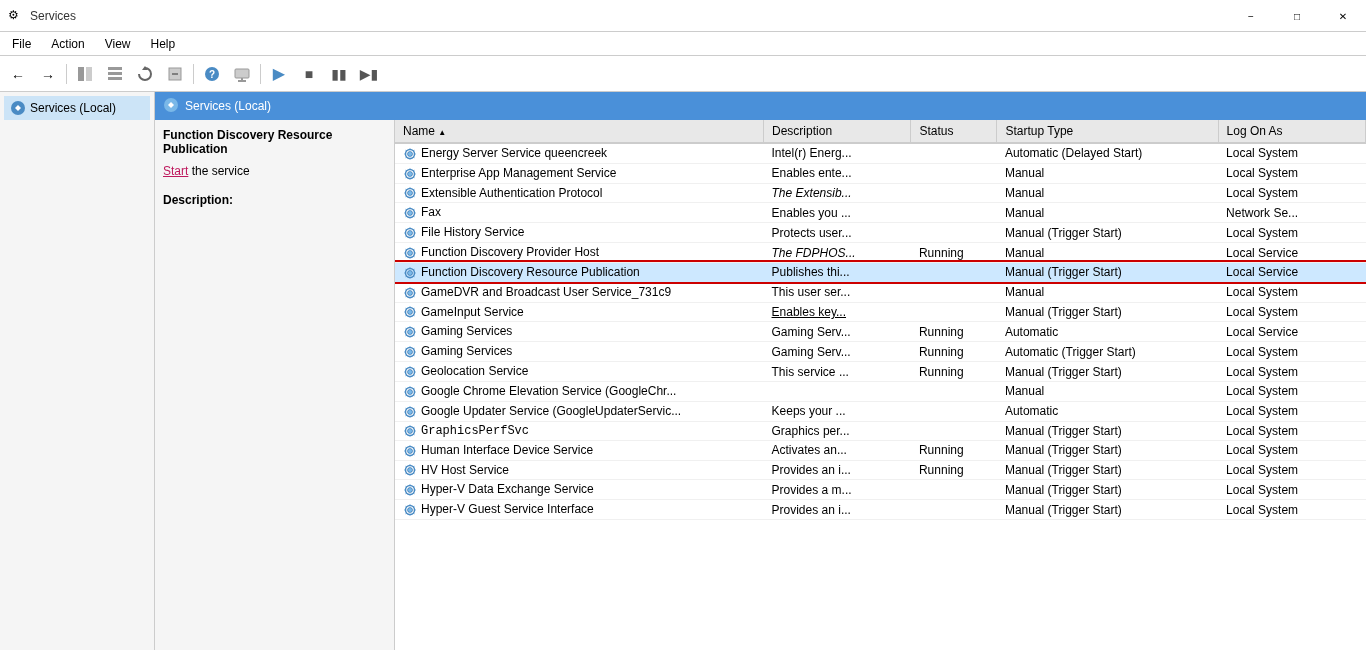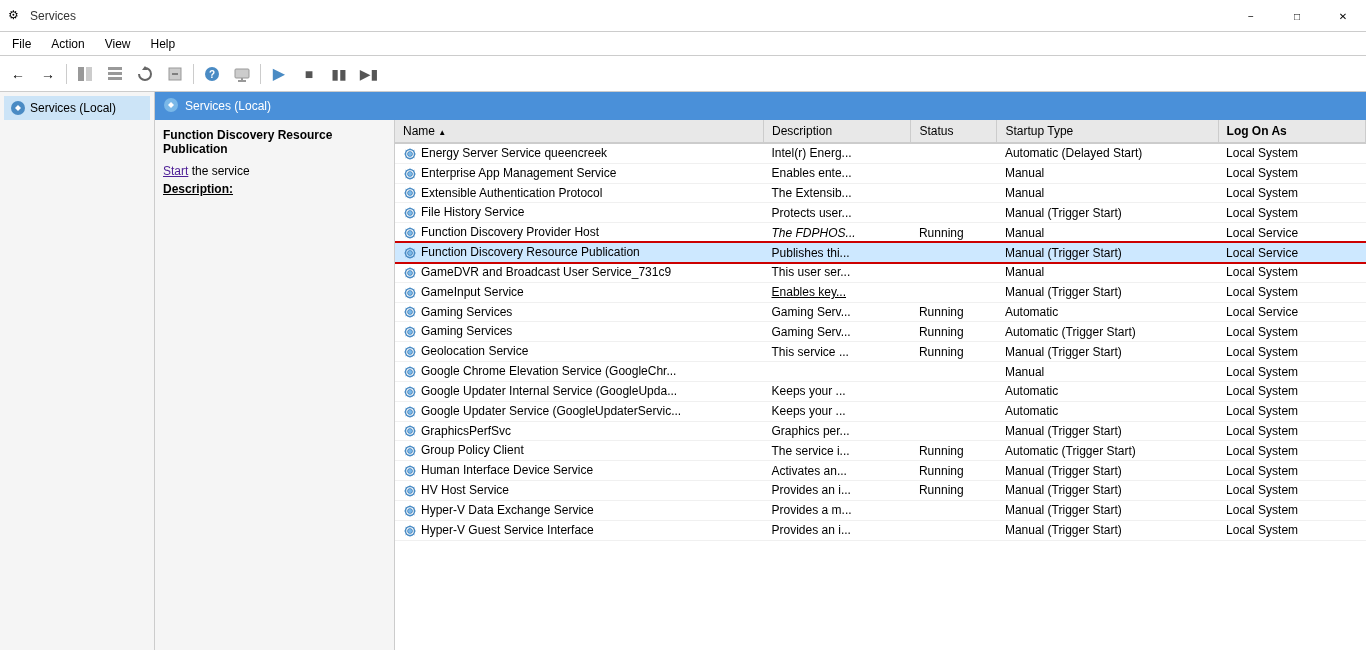--- a/index.html
+++ b/index.html
@@ -105,21 +105,21 @@
     
     .desc-panel {
       width: 240px;
       padding: 8px;
       border-right: 1px solid #ccc;
       font-size: 12px;
       background: #f5f5f5;
       overflow-y: auto;
     }
     .desc-title { font-weight: bold; font-size: 12px; margin-bottom: 8px; }
-    .desc-link { color: #4c1d95; cursor: pointer; text-decoration: underline; }
+    .desc-link { color: #be185d; cursor: pointer; text-decoration: underline; }
     .desc-description-header { font-weight: bold; margin-top: 12px; margin-bottom: 4px; }
     .desc-text { font-size: 11px; line-height: 1.5; color: #333; }
     
     
     .table-container {
       flex: 1;
       overflow: auto;
     }
     
     table {
@@ -258,40 +258,40 @@
       <span>Services (Local)</span>
     </div>
 
     <div class="inner-layout">
 
       <div class="desc-panel">
         <div class="desc-title">Function Discovery Resource Publication</div>
         <div>
           <span class="desc-link">Start</span><span> the service</span>
         </div>
-        <div class="desc-description-header" style="margin-top:4px;text-decoration:underline;">Description:</div>
+        <div class="desc-description-header" style="margin-top:15px;">Description:</div>
       </div>
 
       <div class="table-container">
         <table>
           <thead>
             <tr>
               <th class="sort-asc" style="min-width:300px;">
                 <span>Name</span>
               </th>
               <th style="min-width:120px;">
                 <span>Description</span>
               </th>
               <th style="min-width:70px;">
                 <span>Status</span>
               </th>
               <th style="min-width:180px;">
                 <span>Startup Type</span>
               </th>
-              <th style="min-width:120px;font-weight:bold;">
+              <th style="min-width:120px;">
                 <span>Log On As</span>
               </th>
             </tr>
           </thead>
           <tbody id="services-tbody">
               <tr>
                 <td style="max-width: 300px; overflow: hidden; text-overflow: ellipsis;"><svg class="gear-icon" width="14" height="14" viewBox="0 0 14 14" style="vertical-align:middle;margin-right:4px;">
     <circle cx="7" cy="7" r="2.5" fill="#4a8bc4" stroke="#2a6aa4" stroke-width="0.5"></circle>
     <path d="M7 1 L8 3 L6 3 Z M7 13 L8 11 L6 11 Z M1 7 L3 8 L3 6 Z M13 7 L11 8 L11 6 Z M2.5 2.5 L4 4 L3 5 Z M11.5 11.5 L10 10 L11 9 Z M11.5 2.5 L10 4 L11 5 Z M2.5 11.5 L4 10 L3 9 Z" fill="#4a8bc4"></path>
     <circle cx="7" cy="7" r="4.5" fill="none" stroke="#4a8bc4" stroke-width="1.5"></circle>
@@ -314,24 +314,36 @@
                 <td>Manual</td>
                 <td>Local System</td>
               </tr>
               <tr>
                 <td style="max-width: 300px; overflow: hidden; text-overflow: ellipsis;"><svg class="gear-icon" width="14" height="14" viewBox="0 0 14 14" style="vertical-align:middle;margin-right:4px;">
     <circle cx="7" cy="7" r="2.5" fill="#4a8bc4" stroke="#2a6aa4" stroke-width="0.5"></circle>
     <path d="M7 1 L8 3 L6 3 Z M7 13 L8 11 L6 11 Z M1 7 L3 8 L3 6 Z M13 7 L11 8 L11 6 Z M2.5 2.5 L4 4 L3 5 Z M11.5 11.5 L10 10 L11 9 Z M11.5 2.5 L10 4 L11 5 Z M2.5 11.5 L4 10 L3 9 Z" fill="#4a8bc4"></path>
     <circle cx="7" cy="7" r="4.5" fill="none" stroke="#4a8bc4" stroke-width="1.5"></circle>
     <circle cx="7" cy="7" r="2" fill="#7ab8e8"></circle>
   </svg><span>Extensible Authentication Protocol</span></td>
-                <td style="max-width: 120px;">The Extensib...</td>
+                <td style="max-width: 120px; font-style: italic;">The Extensib...</td>
                 <td></td>
                 <td>Manual</td>
                 <td>Local System</td>
+              </tr>
+              <tr>
+                <td style="max-width: 300px; overflow: hidden; text-overflow: ellipsis;"><svg class="gear-icon" width="14" height="14" viewBox="0 0 14 14" style="vertical-align:middle;margin-right:4px;">
+    <circle cx="7" cy="7" r="2.5" fill="#4a8bc4" stroke="#2a6aa4" stroke-width="0.5"></circle>
+    <path d="M7 1 L8 3 L6 3 Z M7 13 L8 11 L6 11 Z M1 7 L3 8 L3 6 Z M13 7 L11 8 L11 6 Z M2.5 2.5 L4 4 L3 5 Z M11.5 11.5 L10 10 L11 9 Z M11.5 2.5 L10 4 L11 5 Z M2.5 11.5 L4 10 L3 9 Z" fill="#4a8bc4"></path>
+    <circle cx="7" cy="7" r="4.5" fill="none" stroke="#4a8bc4" stroke-width="1.5"></circle>
+    <circle cx="7" cy="7" r="2" fill="#7ab8e8"></circle>
+  </svg><span>Fax</span></td>
+                <td style="max-width: 120px;">Enables you ...</td>
+                <td></td>
+                <td>Manual</td>
+                <td>Network Se...</td>
               </tr>
               <tr>
                 <td style="max-width: 300px; overflow: hidden; text-overflow: ellipsis;"><svg class="gear-icon" width="14" height="14" viewBox="0 0 14 14" style="vertical-align:middle;margin-right:4px;">
     <circle cx="7" cy="7" r="2.5" fill="#4a8bc4" stroke="#2a6aa4" stroke-width="0.5"></circle>
     <path d="M7 1 L8 3 L6 3 Z M7 13 L8 11 L6 11 Z M1 7 L3 8 L3 6 Z M13 7 L11 8 L11 6 Z M2.5 2.5 L4 4 L3 5 Z M11.5 11.5 L10 10 L11 9 Z M11.5 2.5 L10 4 L11 5 Z M2.5 11.5 L4 10 L3 9 Z" fill="#4a8bc4"></path>
     <circle cx="7" cy="7" r="4.5" fill="none" stroke="#4a8bc4" stroke-width="1.5"></circle>
     <circle cx="7" cy="7" r="2" fill="#7ab8e8"></circle>
   </svg><span>File History Service</span></td>
                 <td style="max-width: 120px;">Protects user...</td>
                 <td></td>
@@ -433,60 +445,36 @@
                 <td></td>
                 <td>Manual</td>
                 <td>Local System</td>
               </tr>
               <tr>
                 <td style="max-width: 300px; overflow: hidden; text-overflow: ellipsis;"><svg class="gear-icon" width="14" height="14" viewBox="0 0 14 14" style="vertical-align:middle;margin-right:4px;">
     <circle cx="7" cy="7" r="2.5" fill="#4a8bc4" stroke="#2a6aa4" stroke-width="0.5"></circle>
     <path d="M7 1 L8 3 L6 3 Z M7 13 L8 11 L6 11 Z M1 7 L3 8 L3 6 Z M13 7 L11 8 L11 6 Z M2.5 2.5 L4 4 L3 5 Z M11.5 11.5 L10 10 L11 9 Z M11.5 2.5 L10 4 L11 5 Z M2.5 11.5 L4 10 L3 9 Z" fill="#4a8bc4"></path>
     <circle cx="7" cy="7" r="4.5" fill="none" stroke="#4a8bc4" stroke-width="1.5"></circle>
     <circle cx="7" cy="7" r="2" fill="#7ab8e8"></circle>
-  </svg><span>Google Updater Internal Service (GoogleUpda...</span></td>
-                <td style="max-width: 120px;">Keeps your ...</td>
-                <td></td>
-                <td>Automatic</td>
-                <td>Local System</td>
-              </tr>
-              <tr>
-                <td style="max-width: 300px; overflow: hidden; text-overflow: ellipsis;"><svg class="gear-icon" width="14" height="14" viewBox="0 0 14 14" style="vertical-align:middle;margin-right:4px;">
-    <circle cx="7" cy="7" r="2.5" fill="#4a8bc4" stroke="#2a6aa4" stroke-width="0.5"></circle>
-    <path d="M7 1 L8 3 L6 3 Z M7 13 L8 11 L6 11 Z M1 7 L3 8 L3 6 Z M13 7 L11 8 L11 6 Z M2.5 2.5 L4 4 L3 5 Z M11.5 11.5 L10 10 L11 9 Z M11.5 2.5 L10 4 L11 5 Z M2.5 11.5 L4 10 L3 9 Z" fill="#4a8bc4"></path>
-    <circle cx="7" cy="7" r="4.5" fill="none" stroke="#4a8bc4" stroke-width="1.5"></circle>
-    <circle cx="7" cy="7" r="2" fill="#7ab8e8"></circle>
   </svg><span>Google Updater Service (GoogleUpdaterServic...</span></td>
                 <td style="max-width: 120px;">Keeps your ...</td>
                 <td></td>
                 <td>Automatic</td>
                 <td>Local System</td>
               </tr>
               <tr>
-                <td style="max-width: 300px; overflow: hidden; text-overflow: ellipsis;"><svg class="gear-icon" width="14" height="14" viewBox="0 0 14 14" style="vertical-align:middle;margin-right:4px;">
+                <td style="max-width: 300px; overflow: hidden; text-overflow: ellipsis; font-family: Liberation Mono, monospace;"><svg class="gear-icon" width="14" height="14" viewBox="0 0 14 14" style="vertical-align:middle;margin-right:4px;">
     <circle cx="7" cy="7" r="2.5" fill="#4a8bc4" stroke="#2a6aa4" stroke-width="0.5"></circle>
     <path d="M7 1 L8 3 L6 3 Z M7 13 L8 11 L6 11 Z M1 7 L3 8 L3 6 Z M13 7 L11 8 L11 6 Z M2.5 2.5 L4 4 L3 5 Z M11.5 11.5 L10 10 L11 9 Z M11.5 2.5 L10 4 L11 5 Z M2.5 11.5 L4 10 L3 9 Z" fill="#4a8bc4"></path>
     <circle cx="7" cy="7" r="4.5" fill="none" stroke="#4a8bc4" stroke-width="1.5"></circle>
     <circle cx="7" cy="7" r="2" fill="#7ab8e8"></circle>
   </svg><span>GraphicsPerfSvc</span></td>
                 <td style="max-width: 120px;">Graphics per...</td>
                 <td></td>
                 <td>Manual (Trigger Start)</td>
-                <td>Local System</td>
-              </tr>
-              <tr>
-                <td style="max-width: 300px; overflow: hidden; text-overflow: ellipsis;"><svg class="gear-icon" width="14" height="14" viewBox="0 0 14 14" style="vertical-align:middle;margin-right:4px;">
-    <circle cx="7" cy="7" r="2.5" fill="#4a8bc4" stroke="#2a6aa4" stroke-width="0.5"></circle>
-    <path d="M7 1 L8 3 L6 3 Z M7 13 L8 11 L6 11 Z M1 7 L3 8 L3 6 Z M13 7 L11 8 L11 6 Z M2.5 2.5 L4 4 L3 5 Z M11.5 11.5 L10 10 L11 9 Z M11.5 2.5 L10 4 L11 5 Z M2.5 11.5 L4 10 L3 9 Z" fill="#4a8bc4"></path>
-    <circle cx="7" cy="7" r="4.5" fill="none" stroke="#4a8bc4" stroke-width="1.5"></circle>
-    <circle cx="7" cy="7" r="2" fill="#7ab8e8"></circle>
-  </svg><span>Group Policy Client</span></td>
-                <td style="max-width: 120px;">The service i...</td>
-                <td>Running</td>
-                <td>Automatic (Trigger Start)</td>
                 <td>Local System</td>
               </tr>
               <tr>
                 <td style="max-width: 300px; overflow: hidden; text-overflow: ellipsis;"><svg class="gear-icon" width="14" height="14" viewBox="0 0 14 14" style="vertical-align:middle;margin-right:4px;">
     <circle cx="7" cy="7" r="2.5" fill="#4a8bc4" stroke="#2a6aa4" stroke-width="0.5"></circle>
     <path d="M7 1 L8 3 L6 3 Z M7 13 L8 11 L6 11 Z M1 7 L3 8 L3 6 Z M13 7 L11 8 L11 6 Z M2.5 2.5 L4 4 L3 5 Z M11.5 11.5 L10 10 L11 9 Z M11.5 2.5 L10 4 L11 5 Z M2.5 11.5 L4 10 L3 9 Z" fill="#4a8bc4"></path>
     <circle cx="7" cy="7" r="4.5" fill="none" stroke="#4a8bc4" stroke-width="1.5"></circle>
     <circle cx="7" cy="7" r="2" fill="#7ab8e8"></circle>
   </svg><span>Human Interface Device Service</span></td>
                 <td style="max-width: 120px;">Activates an...</td>

